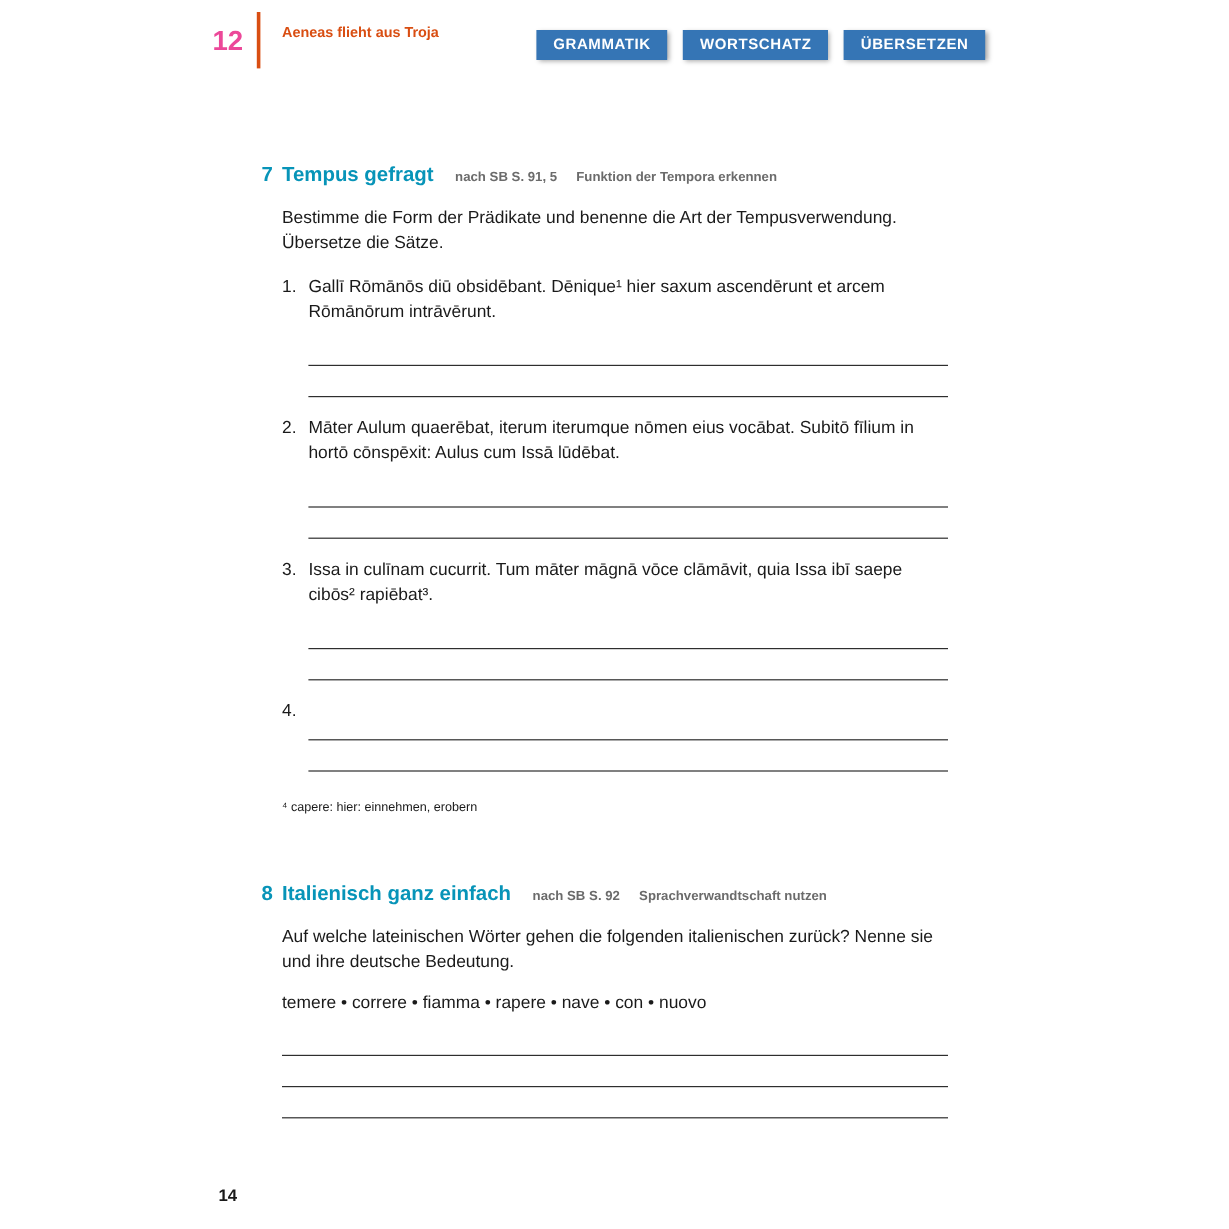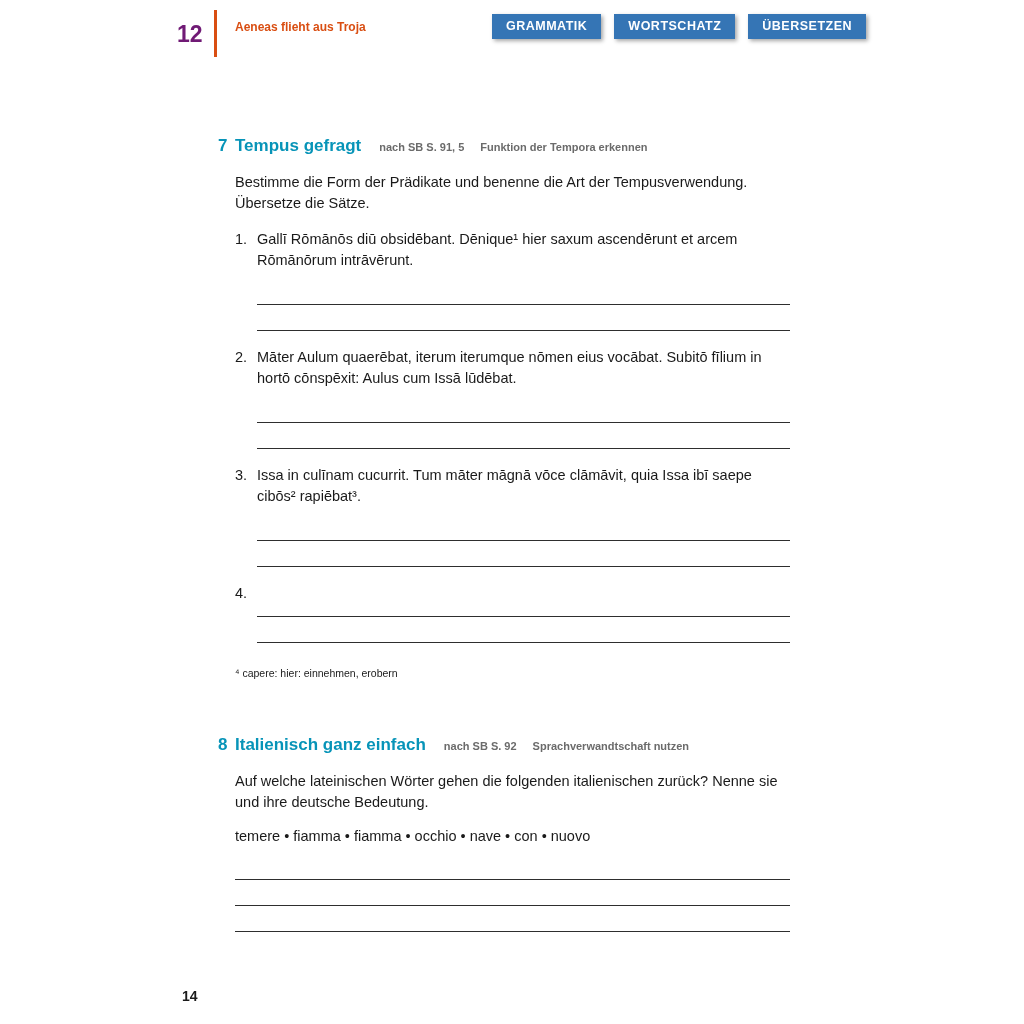--- a/index.html
+++ b/index.html
@@ -9,33 +9,33 @@
     position: relative;
     overflow: hidden;
     font-family: "Liberation Sans", "DejaVu Sans", sans-serif;
     color: #1a1a1a;
   }
   .page { position: absolute; inset: 0; background: #fff; }
 
   
   .chapter-num {
     position: absolute; left: 177px; top: 21px;
-    font-size: 23px; font-weight: bold; color: #701a75;
+    font-size: 23px; font-weight: bold; color: #ec4899;
   }
   .chapter-bar {
     position: absolute; left: 214px; top: 10px;
     width: 3px; height: 47px; background: #d94e12;
   }
   .chapter-title {
     position: absolute; left: 235px; top: 20px;
     font-size: 12px; font-weight: bold; color: #d94e12;
   }
   .tabs {
-    position: absolute; left: 447px; top: 14px;
-    display: flex; gap: 13px; margin-left: 45px;
+    position: absolute; left: 447px; top: 25px;
+    display: flex; gap: 13px;
   }
   .tab {
     display: inline-block;
     background: #3575b5; color: #ffffff;
     font-size: 12.5px; font-weight: bold; letter-spacing: 0.5px;
     padding: 5px 14px 6px 14px;
     box-shadow: 2px 2px 4px rgba(0,0,0,0.35);
     white-space: nowrap;
     cursor: default;
   }
@@ -159,21 +159,21 @@
     <section class="section-8">
       <div class="sec-head">
         <span class="sec-num">8</span>
         <span class="sec-title">Italienisch ganz einfach</span>
         <span class="sec-ref">nach SB S. 92</span>
         <span class="sec-skill">Sprachverwandtschaft nutzen</span>
       </div>
 
       <p class="instruction">Auf welche lateinischen Wörter gehen die folgenden italienischen zurück? Nenne sie und ihre deutsche Bedeutung.</p>
 
-      <p class="word-list">temere • fiamma • fiamma • occhio • nave • con • nuovo</p>
+      <p class="word-list">temere • correre • fiamma • rapere • nave • con • nuovo</p>
 
       <div class="answer-block-8">
         <div class="answer-line"></div>
         <div class="answer-line"></div>
         <div class="answer-line"></div>
       </div>
     </section>
 
   </main>
 

